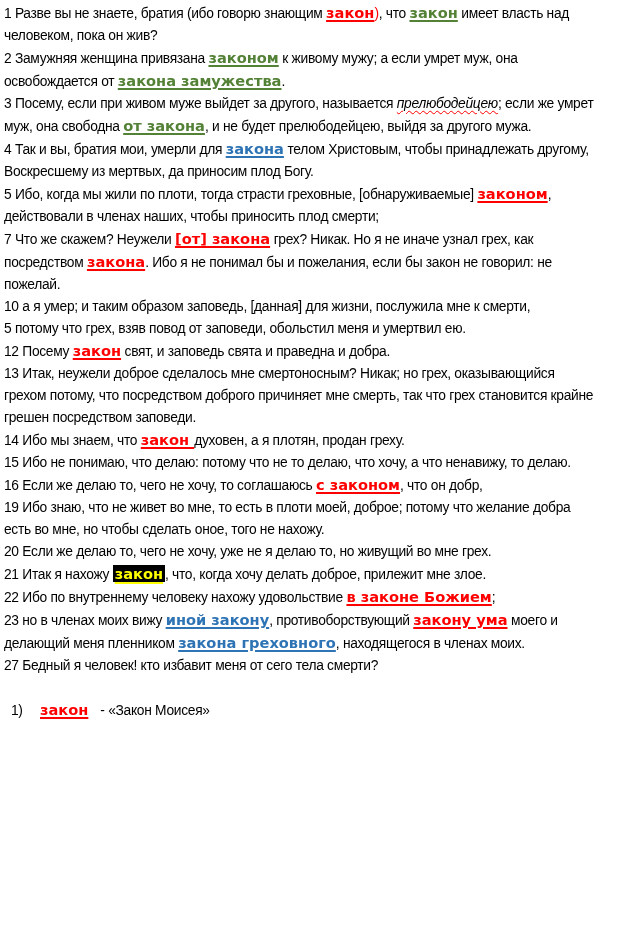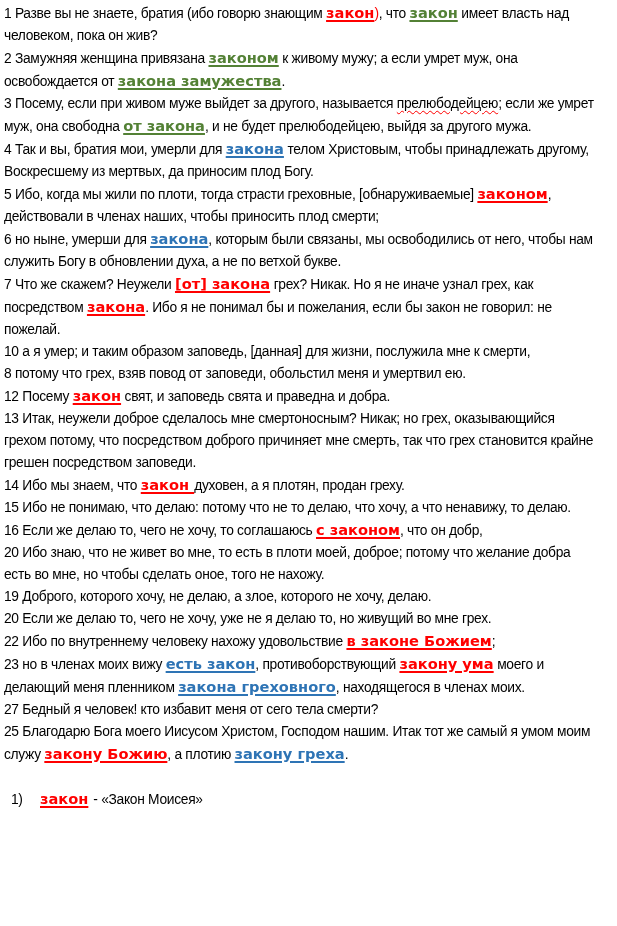--- a/index.html
+++ b/index.html
@@ -48,70 +48,69 @@
     text-underline-offset: 3px;
   }
   .st-rp {
     color: #ff0000;
     text-decoration: none;
   }
   .st-spell {
     text-decoration: underline wavy #ff0000;
     text-decoration-thickness: 1px;
     text-underline-offset: 2px;
+    font-style: italic;
   }
   .legend {
     margin: 24px 0 0 0;
     padding: 0;
     list-style: none;
   }
   .legend-item {
     display: flex;
     align-items: baseline;
     line-height: 17px;
     margin-bottom: 9px;
   }
   .legend-num {
     flex: none;
     width: 29px;
     padding-left: 7px;
     letter-spacing: -0.3px;
   }
   .legend-term { flex: none; }
   .legend-def {
-    margin-left: 5px;
+    margin-left: 12px;
     letter-spacing: -0.3px;
   }
 </style>
 </head>
 <body>
 
 <div class="doc">
   <div id="verses">
       <p class="verse">1 Разве вы не знаете, братия (ибо говорю знающим <span class="kw st-red">закон</span><span class="st-rp">)</span>, что <span class="kw st-green">закон</span> имеет власть над человеком, пока он жив?</p>
       <p class="verse">2 Замужняя женщина привязана <span class="kw st-green">законом</span> к живому мужу; а если умрет муж, она освобождается от <span class="kw st-green">закона замужества</span>.</p>
       <p class="verse">3 Посему, если при живом муже выйдет за другого, называется <span class="st-spell">прелюбодейцею</span>; если же умрет муж, она свободна <span class="kw st-green">от закона</span>, и не будет прелюбодейцею, выйдя за другого мужа.</p>
       <p class="verse">4 Так и вы, братия мои, умерли для <span class="kw st-blue">закона</span> телом Христовым, чтобы принадлежать другому, Воскресшему из мертвых, да приносим плод Богу.</p>
       <p class="verse">5 Ибо, когда мы жили по плоти, тогда страсти греховные, [обнаруживаемые] <span class="kw st-red">законом</span>, действовали в членах наших, чтобы приносить плод смерти;</p>
-      <p class="verse">6 но ныне, умерши для <span class="kw st-blue">закона</span>, которым были связаны, мы освободились от него, чтобы нам служить Богу в обновлении духа, а не по ветхой букве.</p>
       <p class="verse">7 Что же скажем? Неужели <span class="kw st-red">[от] закона</span> грех? Никак. Но я не иначе узнал грех, как посредством <span class="kw st-red">закона</span>. Ибо я не понимал бы и пожелания, если бы закон не говорил: не пожелай.</p>
       <p class="verse">10 а я умер; и таким образом заповедь, [данная] для жизни, послужила мне к смерти,</p>
-      <p class="verse">8 потому что грех, взяв повод от заповеди, обольстил меня и умертвил ею.</p>
+      <p class="verse">5 потому что грех, взяв повод от заповеди, обольстил меня и умертвил ею.</p>
       <p class="verse">12 Посему <span class="kw st-red">закон</span> свят, и заповедь свята и праведна и добра.</p>
       <p class="verse">13 Итак, неужели доброе сделалось мне смертоносным? Никак; но грех, оказывающийся грехом потому, что посредством доброго причиняет мне смерть, так что грех становится крайне грешен посредством заповеди.</p>
       <p class="verse">14 Ибо мы знаем, что <span class="kw st-red">закон </span>духовен, а я плотян, продан греху.</p>
       <p class="verse">15 Ибо не понимаю, что делаю: потому что не то делаю, что хочу, а что ненавижу, то делаю.</p>
       <p class="verse">16 Если же делаю то, чего не хочу, то соглашаюсь <span class="kw st-red">с законом</span>, что он добр,</p>
-      <p class="verse">20 Ибо знаю, что не живет во мне, то есть в плоти моей, доброе; потому что желание добра есть во мне, но чтобы сделать оное, того не нахожу.</p>
-      <p class="verse">19 Доброго, которого хочу, не делаю, а злое, которого не хочу, делаю.</p>
+      <p class="verse">19 Ибо знаю, что не живет во мне, то есть в плоти моей, доброе; потому что желание добра есть во мне, но чтобы сделать оное, того не нахожу.</p>
       <p class="verse">20 Если же делаю то, чего не хочу, уже не я делаю то, но живущий во мне грех.</p>
+      <p class="verse">21 Итак я нахожу <span class="kw st-by">закон</span>, что, когда хочу делать доброе, прилежит мне злое.</p>
       <p class="verse">22 Ибо по внутреннему человеку нахожу удовольствие <span class="kw st-red">в законе Божием</span>;</p>
-      <p class="verse">23 но в членах моих вижу <span class="kw st-blue">есть закон</span>, противоборствующий <span class="kw st-red">закону ума</span> моего и делающий меня пленником <span class="kw st-blue">закона греховного</span>, находящегося в членах моих.</p>
+      <p class="verse">23 но в членах моих вижу <span class="kw st-blue">иной закону</span>, противоборствующий <span class="kw st-red">закону ума</span> моего и делающий меня пленником <span class="kw st-blue">закона греховного</span>, находящегося в членах моих.</p>
       <p class="verse">27 Бедный я человек! кто избавит меня от сего тела смерти?</p>
-      <p class="verse">25 Благодарю Бога моего Иисусом Христом, Господом нашим. Итак тот же самый я умом моим служу <span class="kw st-red">закону Божию</span>, а плотию <span class="kw st-blue">закону греха</span>.</p>
     </div>
   <div id="legend" class="legend">
       <div class="legend-item">
         <span class="legend-num">1)</span>
         <span class="legend-term kw st-red">закон</span>
         <span class="legend-def">- «Закон Моисея»</span>
       </div>
     </div>
 </div>
 

